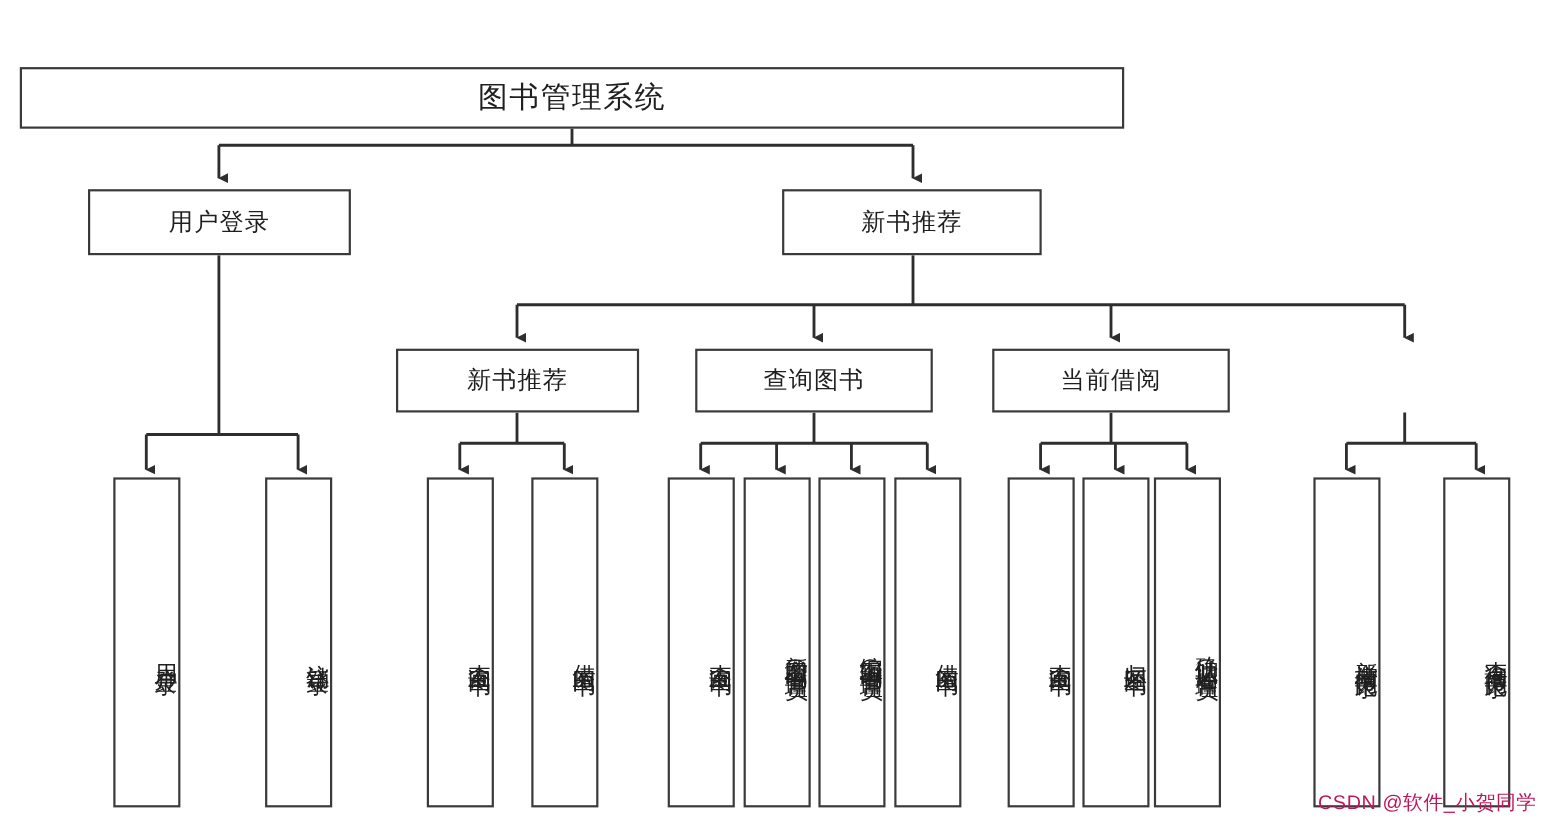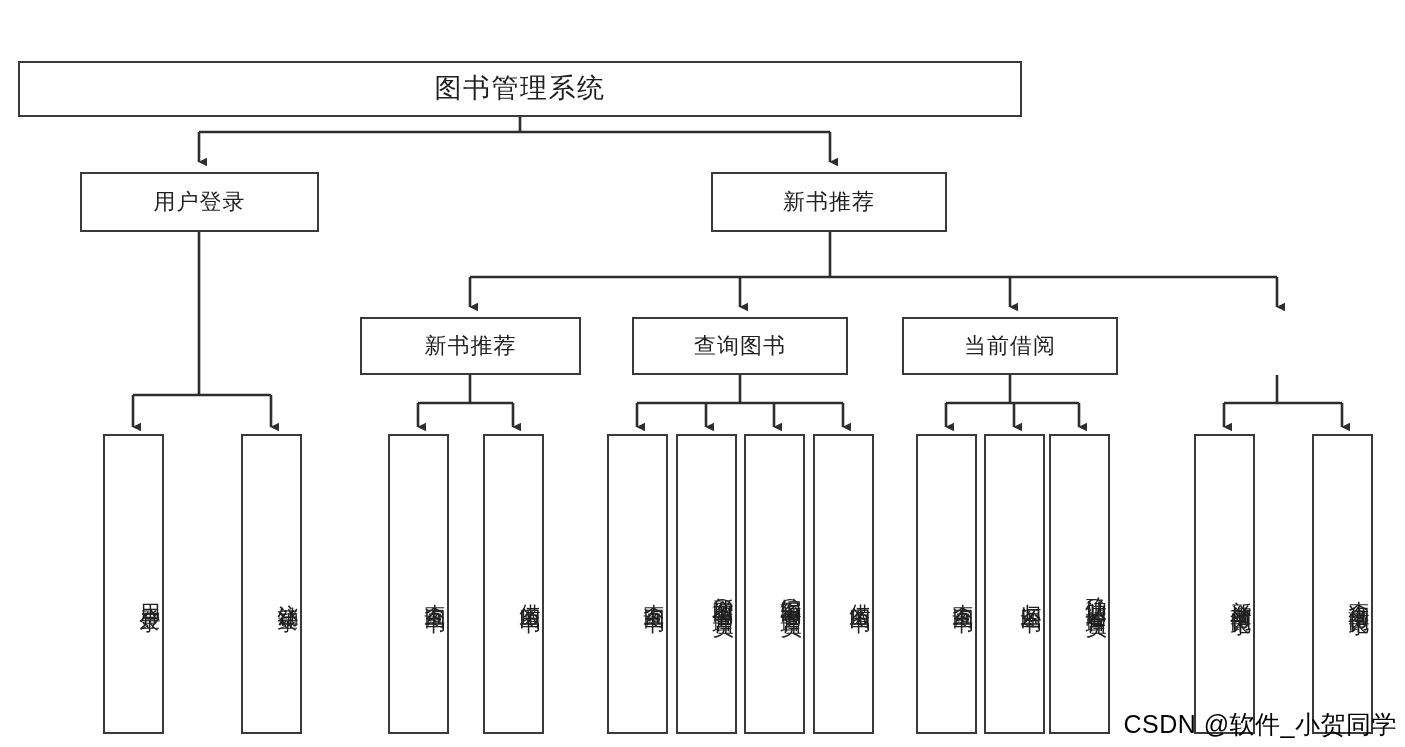--- a/index.html
+++ b/index.html
@@ -54,22 +54,22 @@
   .node.v .vtxt{
     writing-mode:vertical-rl;
     text-orientation:upright;
     letter-spacing:3px;
     display:block;
   }
   .watermark{
     position:absolute;
     right:8px;
     bottom:6px;
-    font-size:25px;
-    color:#000000;
+    font-size:18px;
+    color:#be185d;
     letter-spacing:0.5px;
     white-space:nowrap;
     font-family:"Liberation Sans","DejaVu Sans",sans-serif;
   }
 </style>
 </head>
 <body>
 
 <div id="canvas">
 

